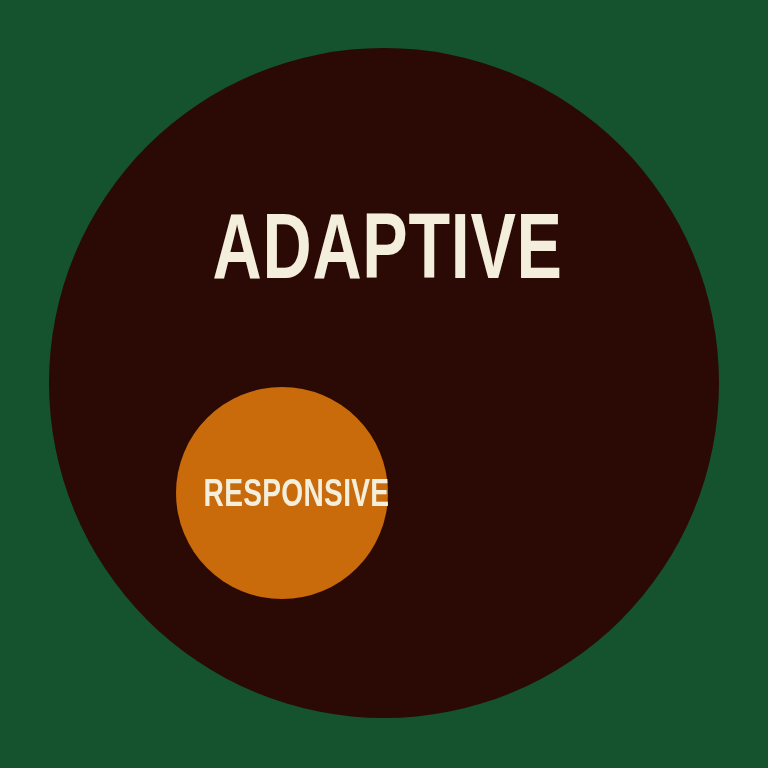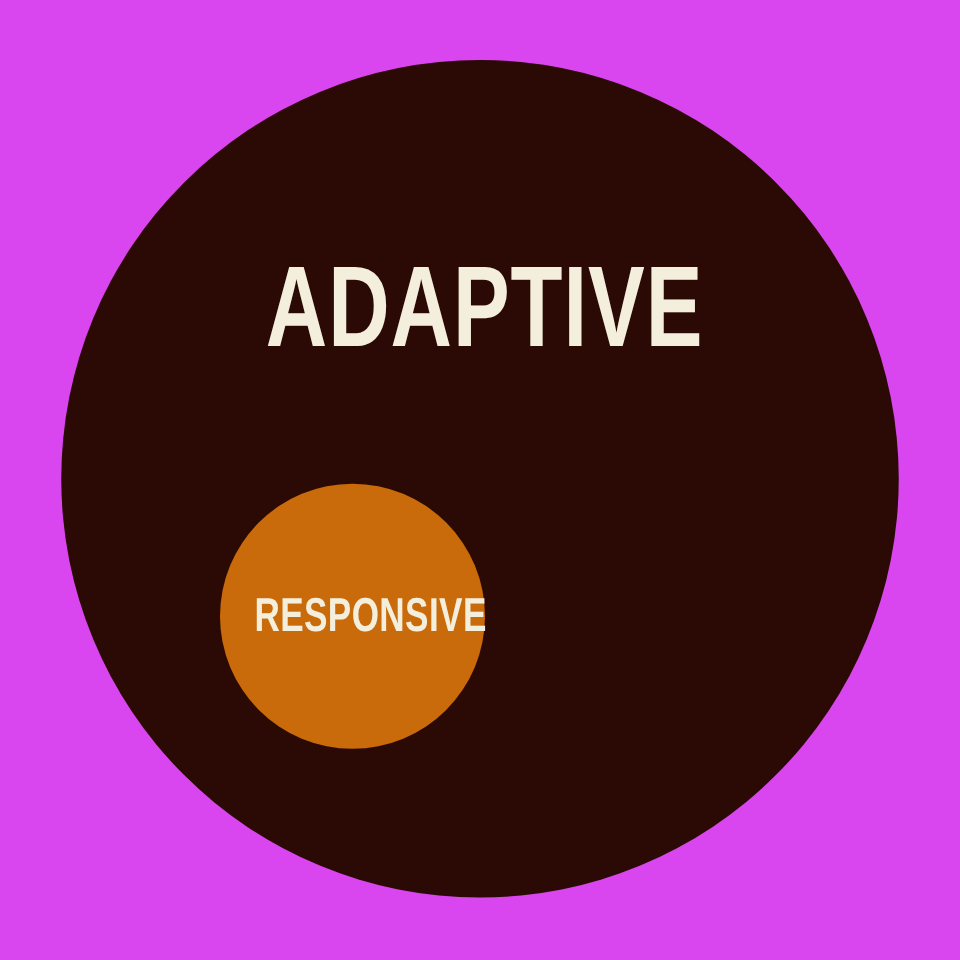--- a/index.html
+++ b/index.html
@@ -74,21 +74,21 @@
     left: 176px;
     top: 474px;
     width: 212px;
     font-size: 38px;
     letter-spacing: 0.4px;
   }
 </style>
 </head>
 <body>
 
-<div id="diagram-canvas" style="width: 768px; height: 768px; background: #d946ef;">
+<div id="diagram-canvas" style="width: 768px; height: 768px; background: #14532d;">
 
   <div class="set-outer" style="left: 49px; top: 48px; width: 670px; height: 670px; background: rgb(43, 10, 5);"></div>
 
   <div class="set-inner" style="left: 176px; top: 387px; width: 212px; height: 212px; background: rgb(201, 106, 11);"></div>
 
   <div class="set-label label-outer" style="color: rgb(244, 239, 220);">ADAPTIVE</div>
 
   <div class="set-label label-inner" style="color: rgb(244, 239, 220);">RESPONSIVE</div>
 
 </div>

